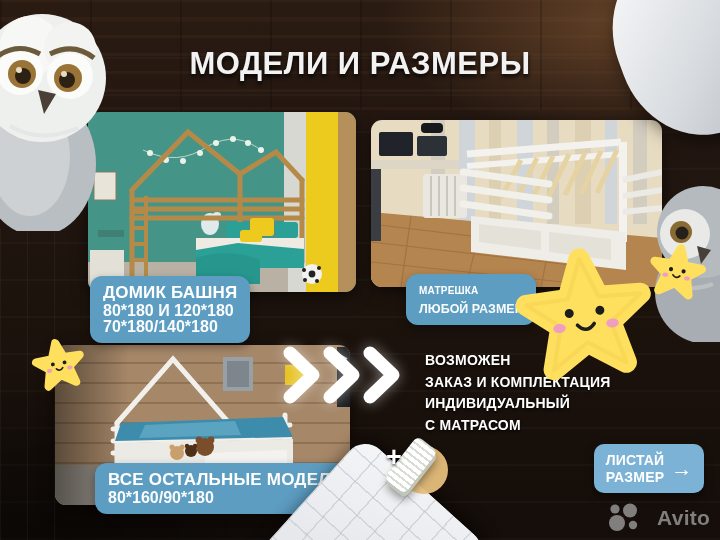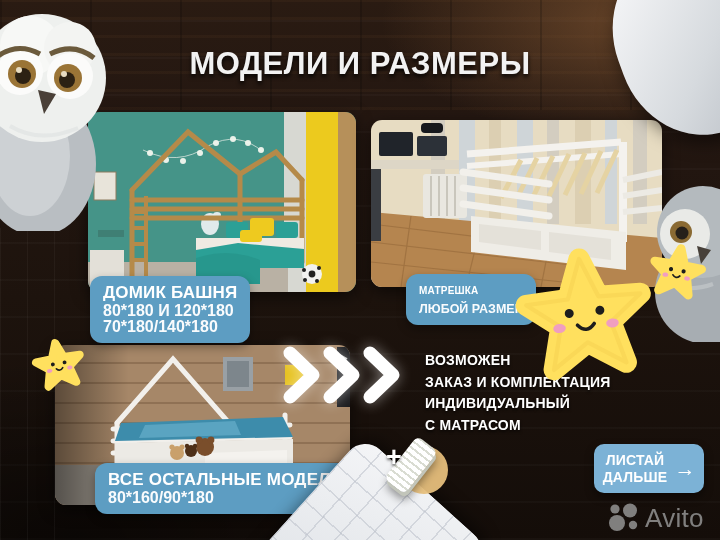--- a/index.html
+++ b/index.html
@@ -57,21 +57,21 @@
     left:594px;top:444px;width:110px;height:49px;border:none;cursor:pointer;
     background:var(--button-blue,#7cb2d6);border-radius:10px;color:#fff;
     display:flex;align-items:center;justify-content:center;gap:7px;
     box-shadow:0 4px 10px rgba(0,0,0,.4);
     font-family:inherit;
   }
   .next-btn .txt{font-weight:bold;font-size:14px;line-height:17px;text-align:center;letter-spacing:.2px;}
   .next-btn .arrow{font-size:21px;font-weight:bold;line-height:20px;}
   
   .watermark{left:606px;top:501px;display:flex;align-items:center;gap:3px;opacity:.88;}
-  .watermark .brand{color:#8f8f8f;font-weight:normal;font-size:26px;letter-spacing:.3px;}
+  .watermark .brand{color:#8f8f8f;font-weight:bold;font-size:21px;letter-spacing:.3px;margin-left:12px;}
   
   .pillow-tr{
     left:616px;top:-56px;width:170px;height:190px;border-radius:46%;
     background:linear-gradient(135deg,#f1f2f4 15%,#d6dade 55%,#b8bdc4 90%);
     transform:rotate(-20deg);box-shadow:0 8px 18px rgba(0,0,0,.5);
   }
   .blanket{
     left:280px;top:468px;width:170px;height:185px;border-radius:22px;
     transform:rotate(42deg);
     background:
@@ -308,21 +308,21 @@
   </div>
 
   <div class="abs blanket"></div>
   <div class="abs tan-circle"></div>
   <div class="abs mattress"></div>
   <div class="abs plus">+</div>
 
   <button class="abs next-btn">
     <span class="txt">
       <span>ЛИСТАЙ</span><br>
-      <span>ДАЛЬШЕ</span>
+      <span>РАЗМЕР</span>
     </span>
     <span class="arrow">→</span>
   </button>
 
   <div class="abs watermark">
     <svg width="36" height="34" viewBox="0 0 36 34">
       <g fill="#8f8f8f">
         <circle cx="9" cy="8" r="4.6"></circle>
         <circle cx="24" cy="9.5" r="7"></circle>
         <circle cx="11" cy="22" r="8"></circle>

